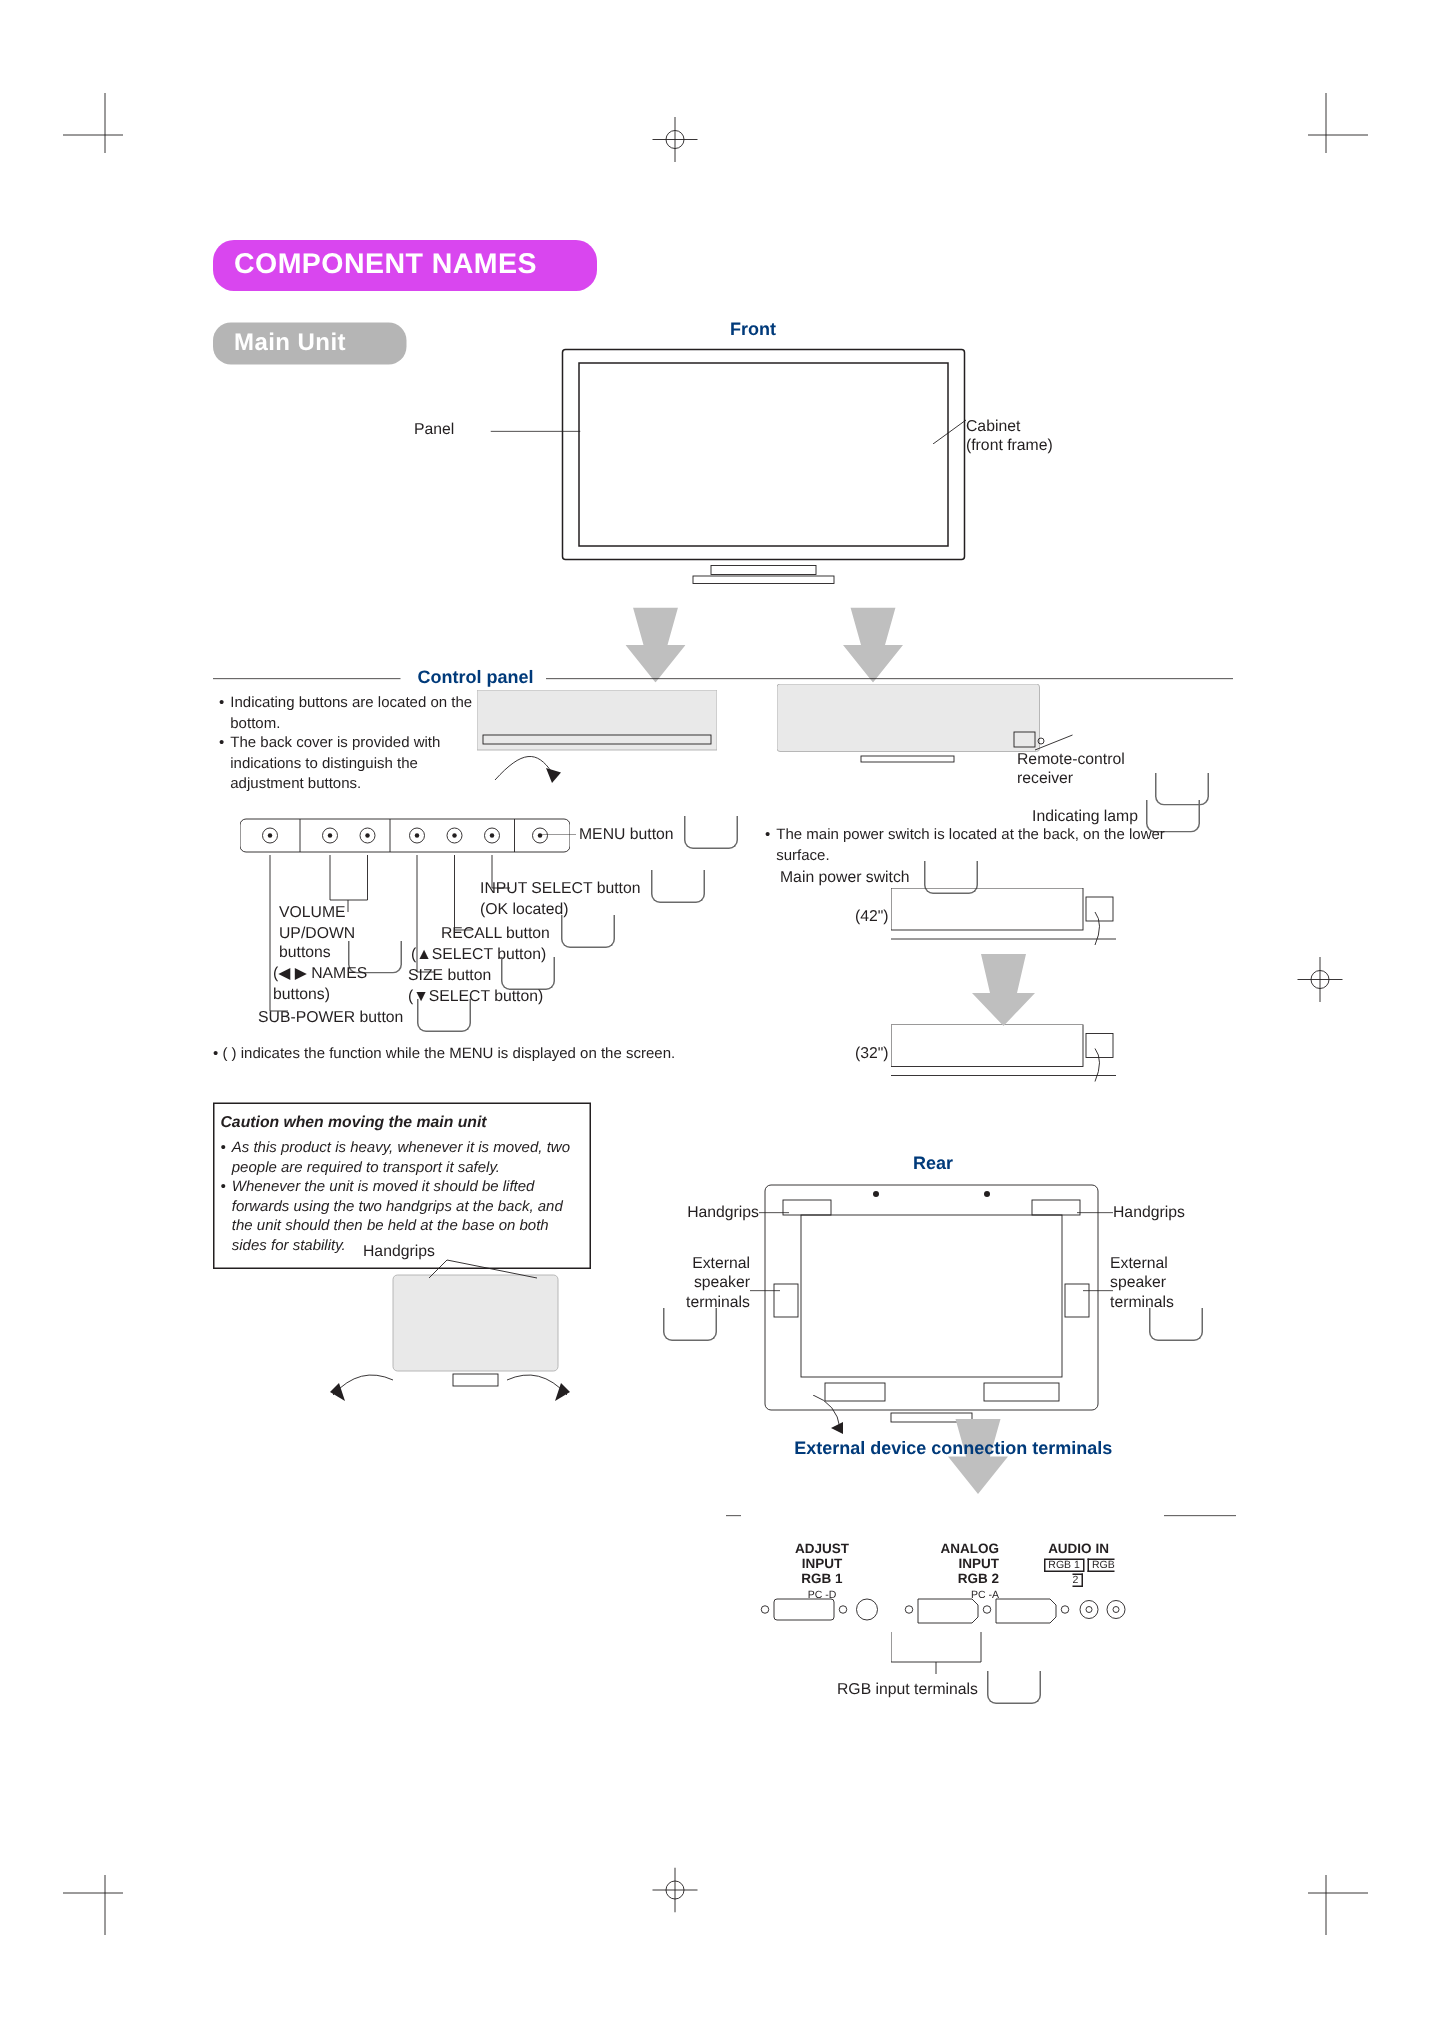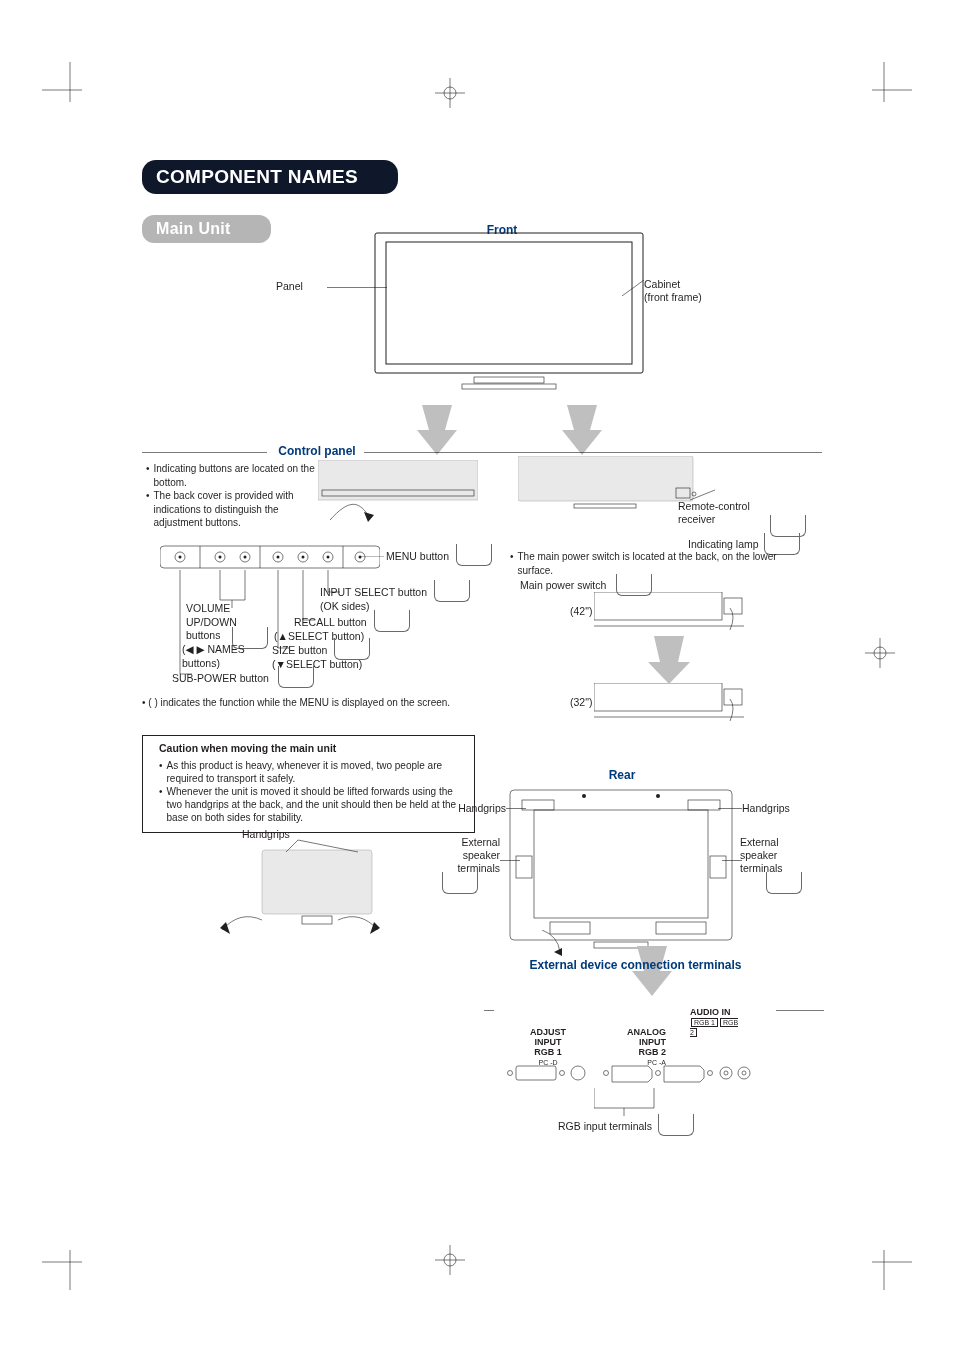--- a/index.html
+++ b/index.html
@@ -8,21 +8,21 @@
     height: 1351px;
     background: #fff;
     font-family: Arial, Helvetica, sans-serif;
     font-size: 11px;
     color: #231f20;
     position: relative;
     overflow: hidden;
   }
   .page { position: absolute; left: 142px; top: 160px; width: 680px; }
   .title-pill {
-    background: #0f172a;
+    background: #d946ef;
     color: #fff;
     font-weight: 800;
     font-family: Arial, Helvetica, sans-serif;
     font-size: 19px;
     border-radius: 14px;
     padding: 6px 40px 6px 14px;
     display: inline-block;
     letter-spacing: 0.3px;
     text-align: center;
   }
@@ -37,24 +37,25 @@
     letter-spacing: 0.3px;
   }
   .heading-blue { color: #003a7a; font-weight: 800; font-size: 12px; text-align: center; }
   .label { font-size: 10.5px; color: #231f20; }
   .bullet-list { font-size: 10px; line-height: 1.35; }
   .bullet-list .row { display:flex; }
   .bullet-list .b { margin-right:4px; }
   .abs { position: absolute; }
   .caution-box {
     border: 0.6px solid #231f20;
-    padding: 6px 8px 8px 16px;
-    width: 333px;
+    padding: 6px 8px 8px 4px;
+    width: 252px;
     font-size: 10px;
     line-height: 1.3;
+    font-style: italic;
   }
   .caution-box .title { font-weight: 700; margin-bottom: 3px; font-size:10.5px;}
   .caution-box .row { display:flex; }
   .caution-box .b { margin-right:4px; }
   .ref-box {
     width: 36px; height: 22px;
     border: 0.6px solid #6a6a6a;
     border-radius: 0 0 6px 6px;
     border-top: none;
     position: relative;
@@ -98,21 +99,21 @@
 
   
   <div class="title-pill">COMPONENT NAMES</div>
 
   
   <div class="abs" style="top:55px;left:0;">
     <div class="sub-pill">Main Unit</div>
   </div>
 
   
-  <div class="abs heading-blue" style="top:63px;left:320px;width:80px">Front</div>
+  <div class="abs heading-blue" style="top:52px;left:320px;width:80px">Front</div>
 
   
   <svg class="abs" style="top:72px;left:232px" width="270" height="170">
     <rect class="screen-rect" x="1" y="1" width="268" height="140" rx="2"></rect>
     <rect class="screen-rect" style="fill:#fff" x="12" y="10" width="246" height="122"></rect>
     <rect class="chart-line" x="100" y="145" width="70" height="6"></rect>
     <rect class="chart-line" x="88" y="152" width="94" height="5"></rect>
   </svg>
   
   <div class="abs label" style="top:120px;left:134px;text-align:left;width:50px">Panel</div>
@@ -237,21 +238,21 @@
   <div class="abs" style="top:384px;left:314px">
       <div class="ref-box"></div>
     </div>
 
   <div class="abs label" style="top:426px;left:178px;line-height:1.3">
     <span>INPUT SELECT button</span>
   </div>
   <div class="abs" style="top:420px;left:292px">
       <div class="ref-box"></div>
     </div>
-  <div class="abs label" style="top:440px;left:178px">(OK sides)</div>
+  <div class="abs label" style="top:440px;left:178px">(OK located)</div>
 
   <div class="abs label" style="top:456px;left:152px">RECALL button</div>
   <div class="abs" style="top:450px;left:232px">
       <div class="ref-box"></div>
     </div>
   <div class="abs label" style="top:470px;left:132px">(▲SELECT button)</div>
 
   <div class="abs label" style="top:484px;left:130px">SIZE button</div>
   <div class="abs" style="top:478px;left:192px">
       <div class="ref-box"></div>
@@ -398,21 +399,21 @@
   <div class="abs tiny" style="top:868px;left:376px;text-align:center;width:60px;line-height:1.1">
     <b>ADJUST INPUT</b><br>
     <b>RGB 1</b><br>
     <span style="font-size:7px">PC -D</span>
   </div>
   <div class="abs tiny" style="top:868px;left:456px;text-align:right;width:68px;line-height:1.1">
     <b>ANALOG INPUT</b><br>
     <b>RGB 2</b><br>
     <span style="font-size:7px">PC -A</span>
   </div>
-  <div class="abs tiny" style="top:848px;left:548px;width:58px;line-height:1.1">
+  <div class="abs tiny" style="top:868px;left:548px;text-align:center;width:58px;line-height:1.1">
     <b>AUDIO IN</b><br>
     <span style="font-size:7px;border:0.5px solid #231f20;padding:0 2px;margin:0 1px">RGB 1</span><span style="font-size:7px;border:0.5px solid #231f20;padding:0 2px;margin:0 1px">RGB 2</span>
   </div>
   
   <svg class="abs" style="top:900px;left:362px" width="250" height="30">
     <circle cx="6" cy="13" r="2.5" class="chart-line"></circle>
     <rect class="chart-line" x="12" y="6" width="40" height="14" rx="2" fill="#f2f2f2"></rect>
     <circle cx="58" cy="13" r="2.5" class="chart-line"></circle>
     <circle class="chart-line" cx="74" cy="13" r="7"></circle>
     <circle cx="102" cy="13" r="2.5" class="chart-line"></circle>

